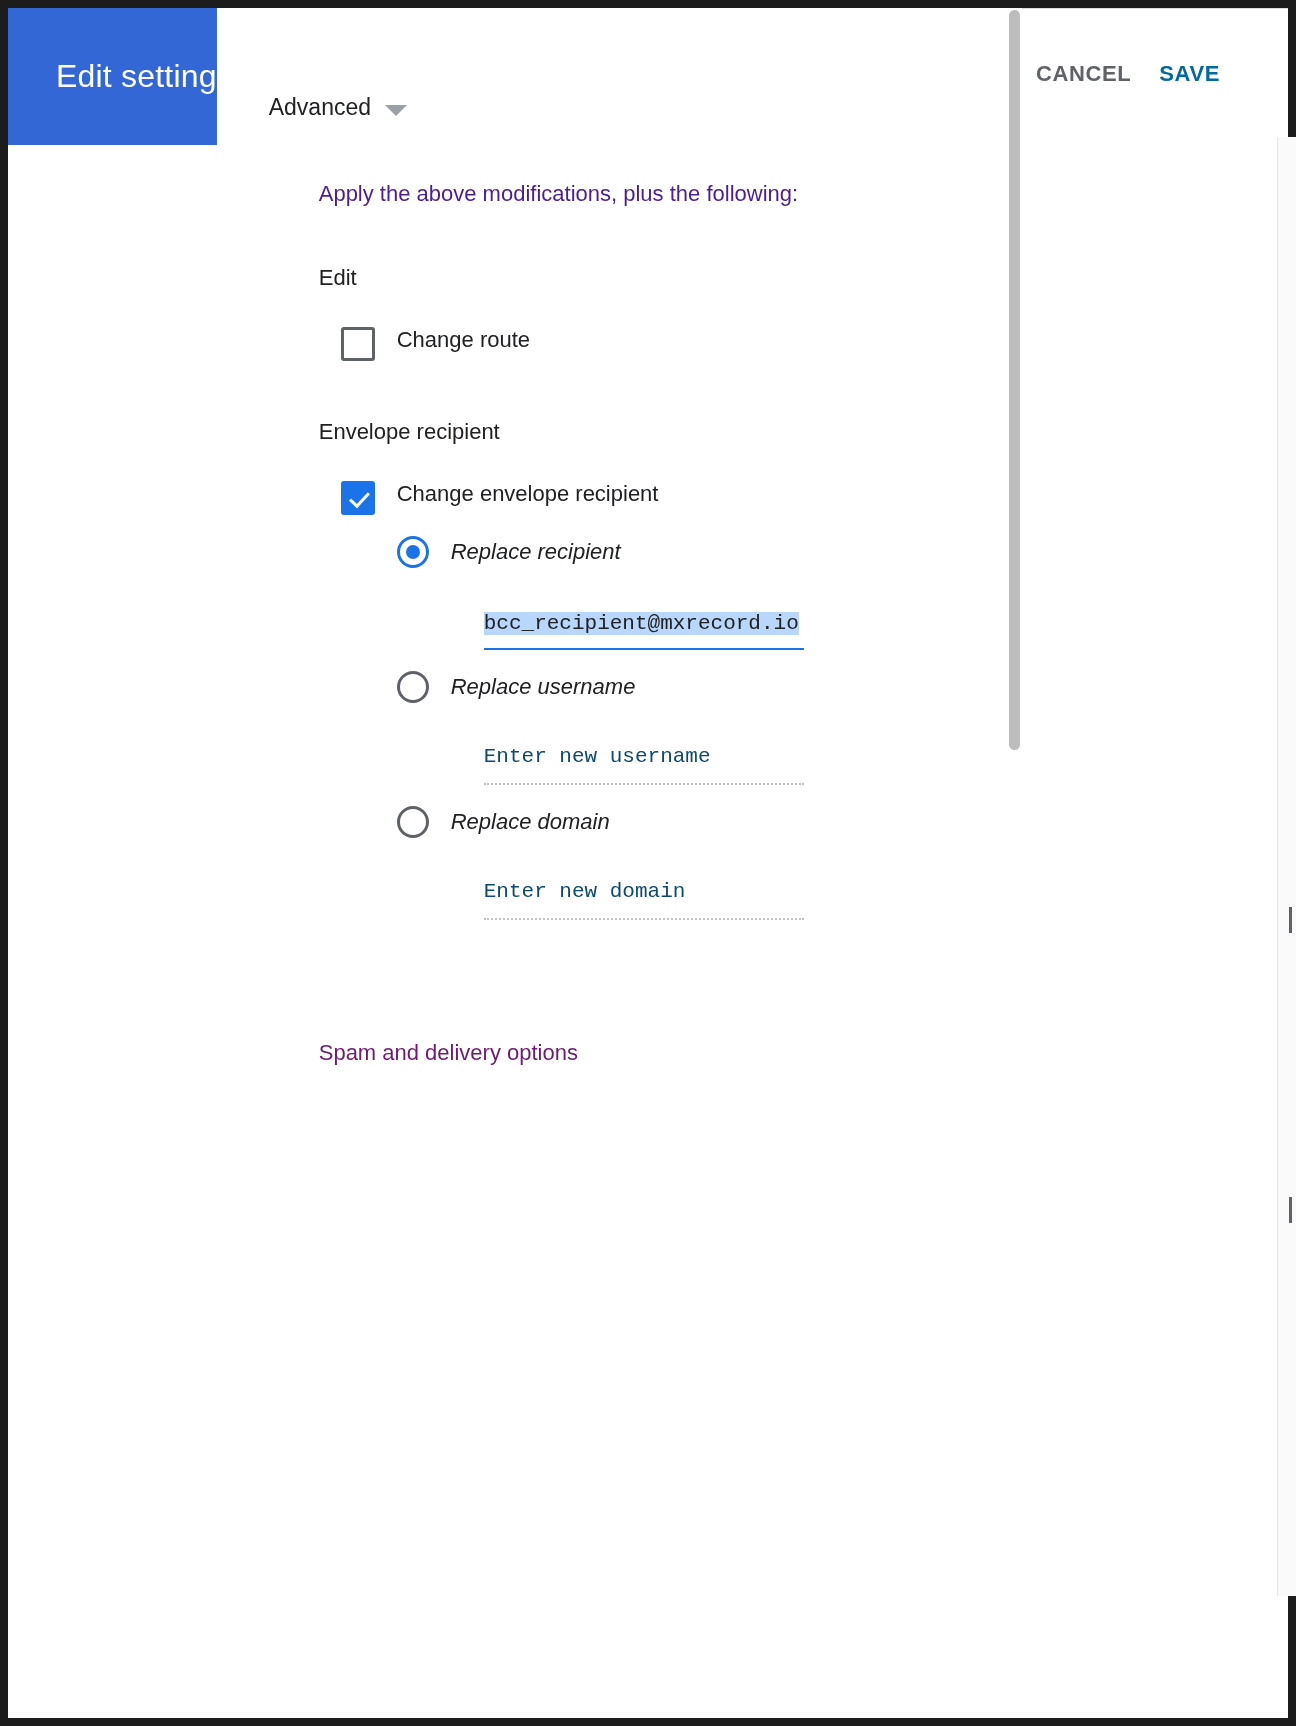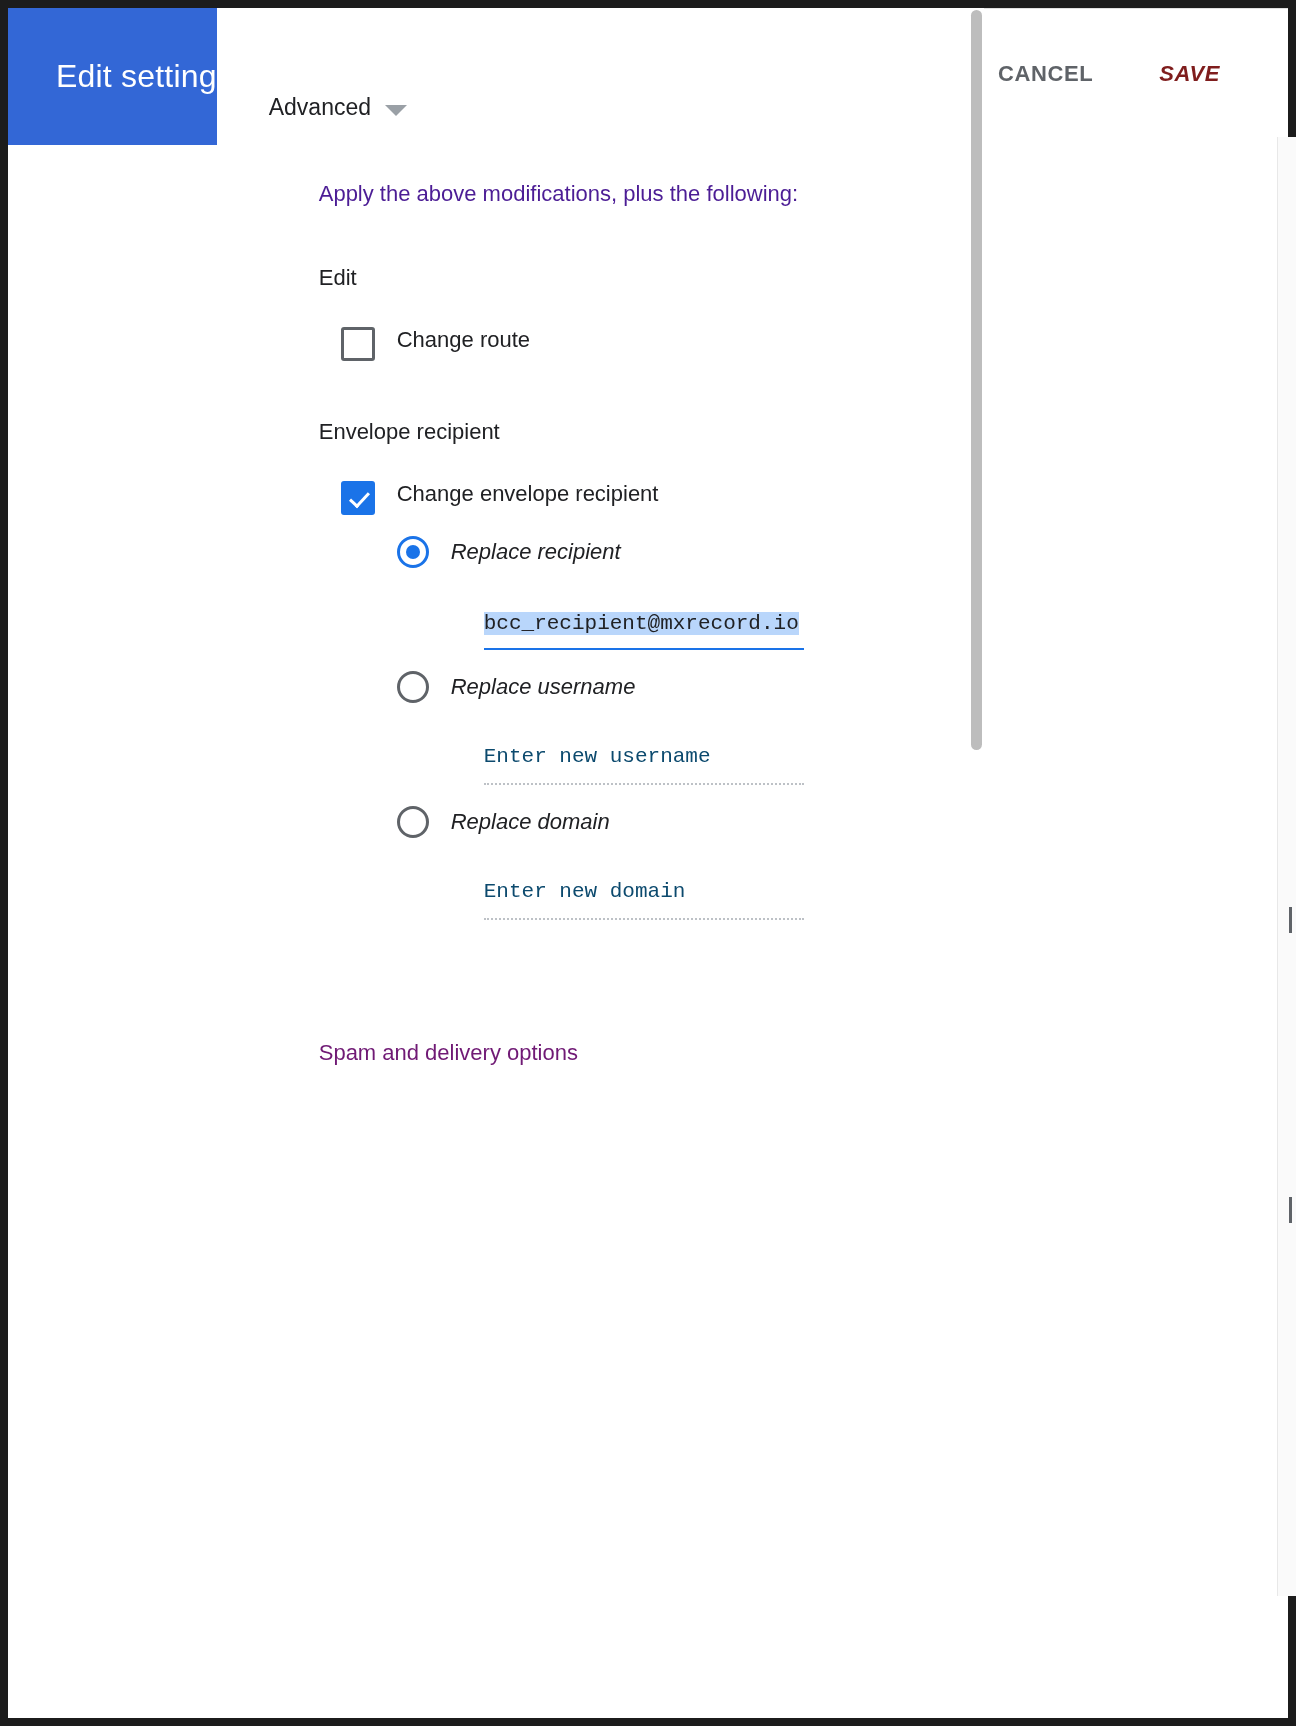--- a/index.html
+++ b/index.html
@@ -248,37 +248,36 @@
   }
 
   
   .dialog-footer {
     flex: 0 0 auto;
     height: 130px;
     border-top: 1px solid #e0e0e0;
     display: flex;
     align-items: center;
     justify-content: flex-end;
-    gap: 38px;
     padding-right: 54px;
     background: #fff;
     box-sizing: border-box;
   }
   .btn {
     background: none;
     border: none;
     font-family: "Liberation Sans", sans-serif;
     font-size: 22px;
     letter-spacing: 0.6px;
     font-weight: 600;
     cursor: pointer;
     padding: 14px 14px;
   }
   .btn-cancel { color: #5f6368; }
-  .btn-save { color: #7f1d1d; font-style: italic; }
+  .btn-save { color: #0369a1; }
 </style>
 </head>
 <body>
 
 <div class="screen">
 
   <div class="dialog">
 
     <div class="dialog-header">
       <div class="dialog-title">Edit setting</div>

